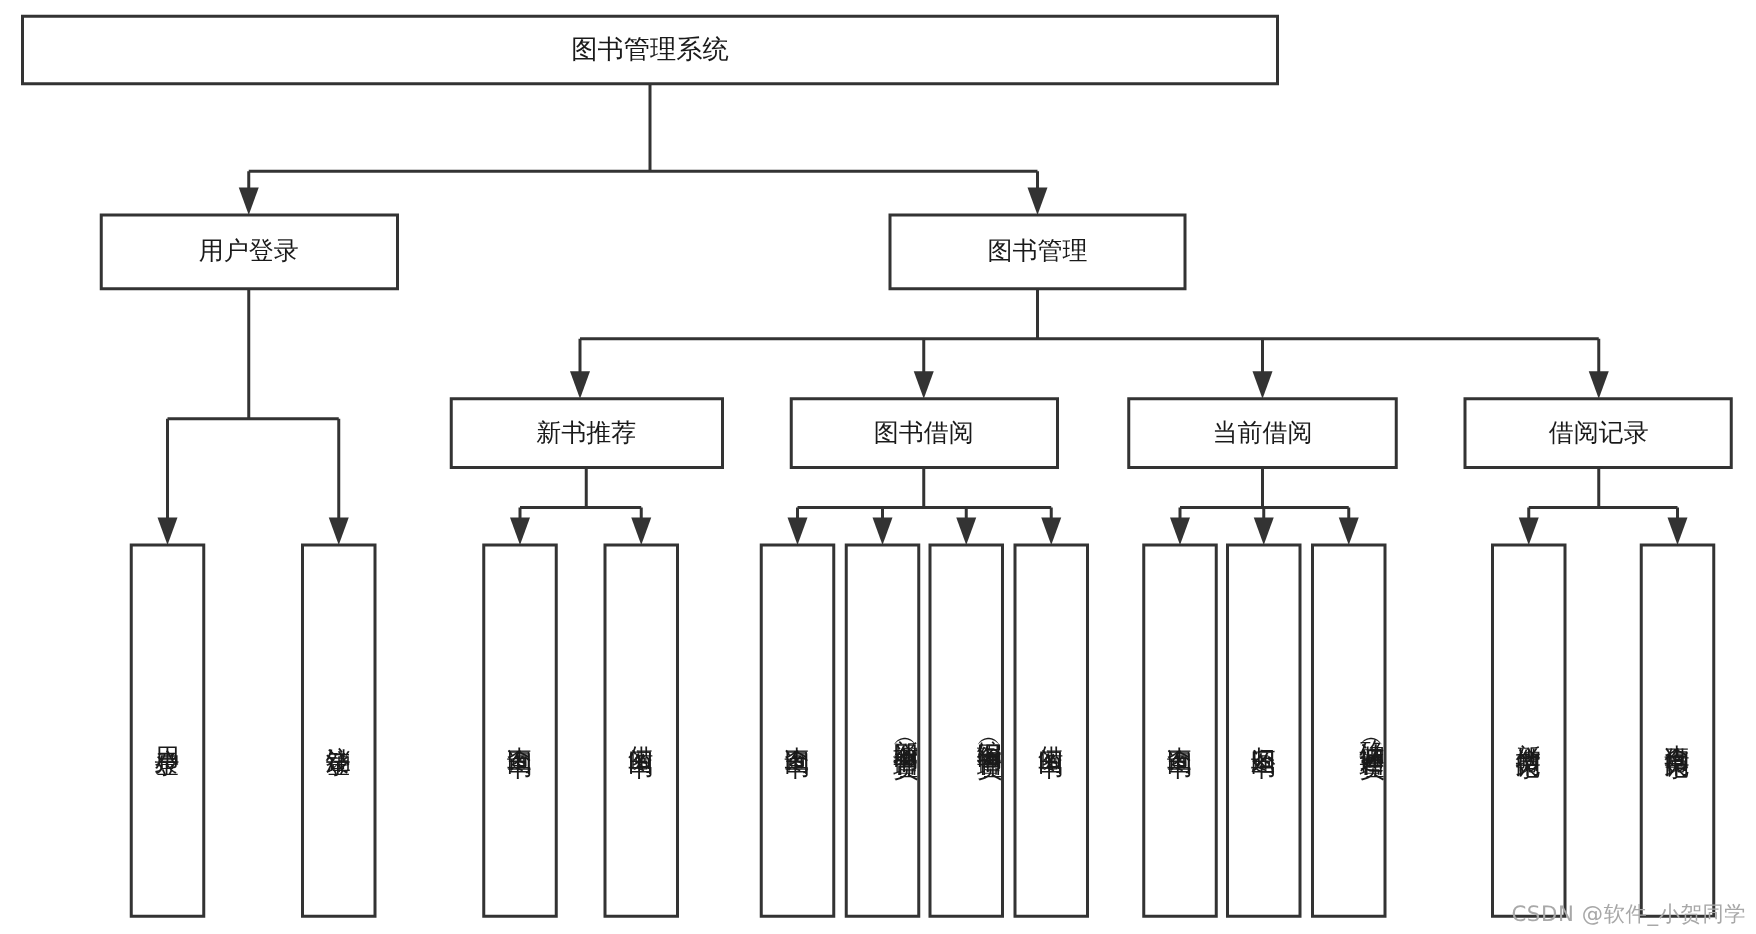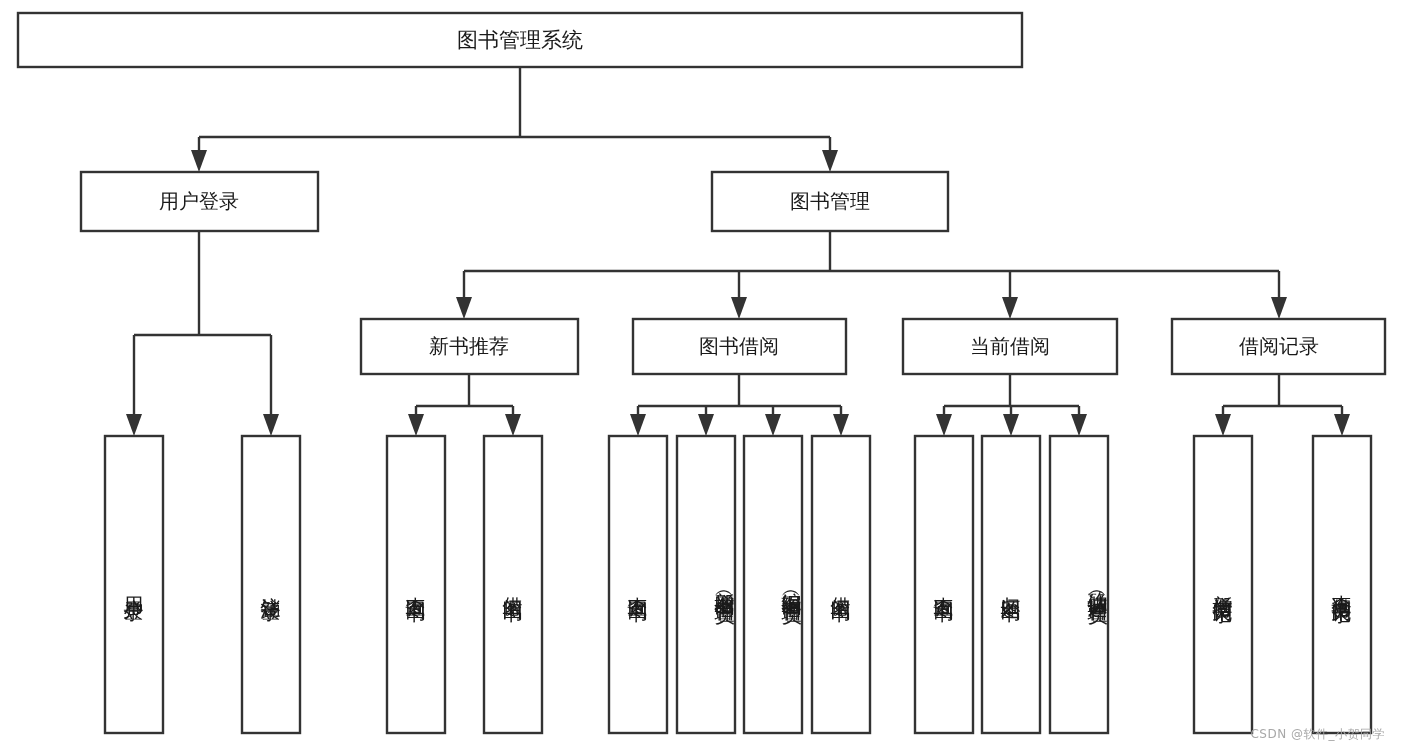--- a/index.html
+++ b/index.html
@@ -63,24 +63,24 @@
     color: #1a1a1a;
     display: flex;
     align-items: center;
     justify-content: center;
     text-align: center;
     pointer-events: none;
     user-select: none;
   }
   .watermark {
     position: absolute;
-    right: 20px;
+    right: 8px;
     bottom: 4px;
     font-family: "DejaVu Sans", "Liberation Sans", sans-serif;
-    font-size: 12px;
+    font-size: 17px;
     color: #a8a8a8;
     letter-spacing: 0.5px;
     white-space: nowrap;
   }
 </style>
 </head>
 <body>
 
 <div id="canvas">
 

